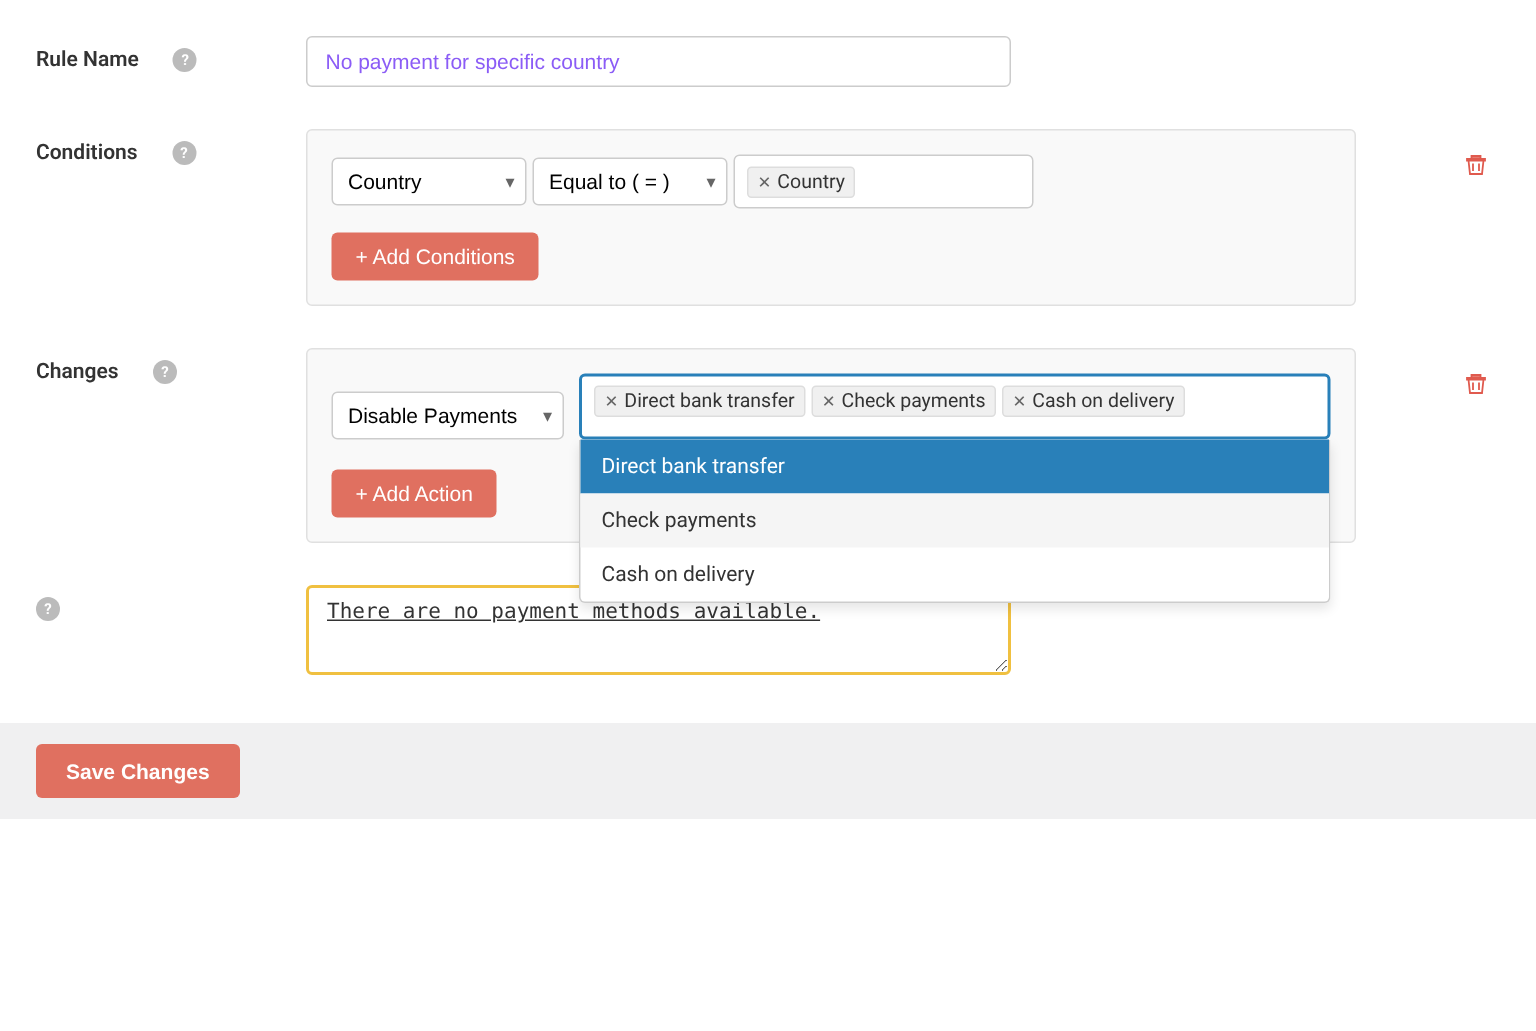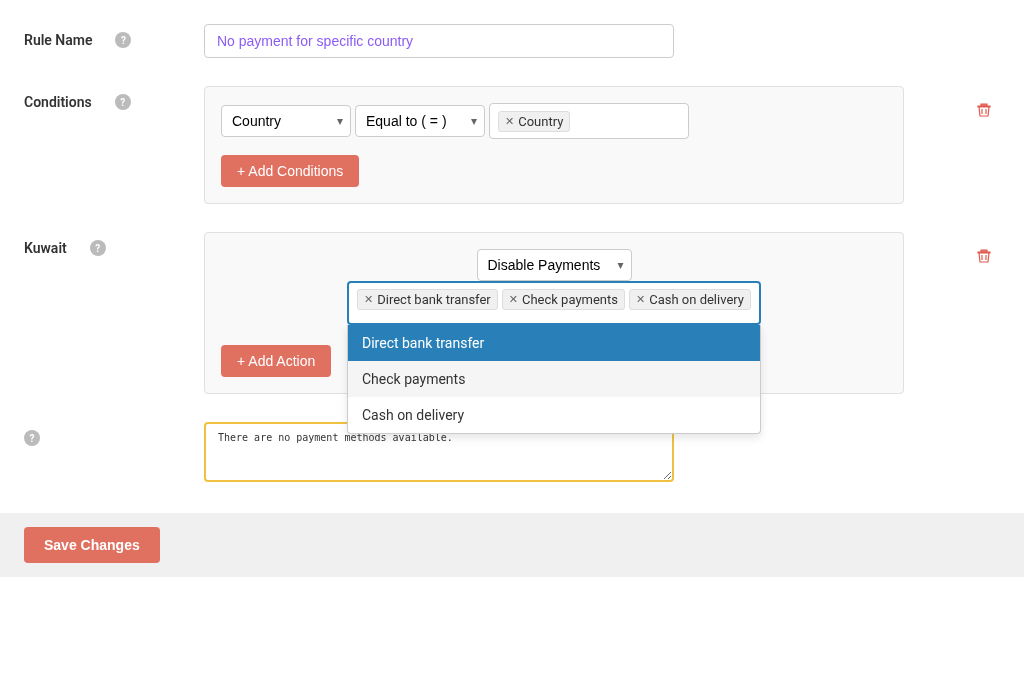--- a/index.html
+++ b/index.html
@@ -149,23 +149,23 @@
     
     .actions-box {
       background: #f9f9f9;
       border: 1px solid #e0e0e0;
       border-radius: 4px;
       padding: 16px;
       width: 700px;
     }
     .action-row {
       display: flex;
-      align-items: center;
+      align-items: flex-end;
+      gap: 10px;
       margin-bottom: 12px;
-      flex-direction: column;
     }
     
     .multiselect-container {
       position: relative;
       flex: 1;
     }
     .multiselect-box {
       border: 2px solid #2980b9;
       border-radius: 4px;
       background: #fff;
@@ -199,25 +199,26 @@
     .dropdown-option.selected {
       background: #2980b9;
       color: #fff;
     }
     
     .message-textarea {
       width: 470px;
       padding: 8px 12px;
       border: 2px solid #f0c040;
       border-radius: 4px;
-      font-size: 10px;
+      font-size: 14px;
       color: #333;
       resize: vertical;
       min-height: 60px;
       outline: none;
+      text-decoration: underline;
     }
     
     .save-bar {
       background: #f0f0f1;
       padding: 14px 24px;
       margin: 0 -24px;
       margin-top: 20px;
     }
     .save-btn {
       background: #e07060;
@@ -287,21 +288,21 @@
     <button class="delete-btn" style="margin-top:8px;">
       <svg width="16" height="16" viewBox="0 0 16 16" fill="#e05a4e">
         <path d="M2 4h12v1H2zM5 4V2h6v2M6 7v5M10 7v5M3 5l1 9h8l1-9z" stroke="#e05a4e" stroke-width="1.2" fill="none"></path>
         <rect x="5" y="2" width="6" height="2" rx="0.5" fill="#e05a4e" opacity="0.8"></rect>
       </svg>
     </button>
   </div>
 
   <div class="form-row">
     <div class="form-label">
-      <span>Kuwait</span>
+      <span>Changes</span>
       <span class="help-icon">?</span>
     </div>
     <div class="form-content">
       <div class="actions-box">
         <div class="action-row">
 
           <div class="select-wrapper">
             <select>
               <option>Disable Payments</option>
               <option>Enable Payments</option>

